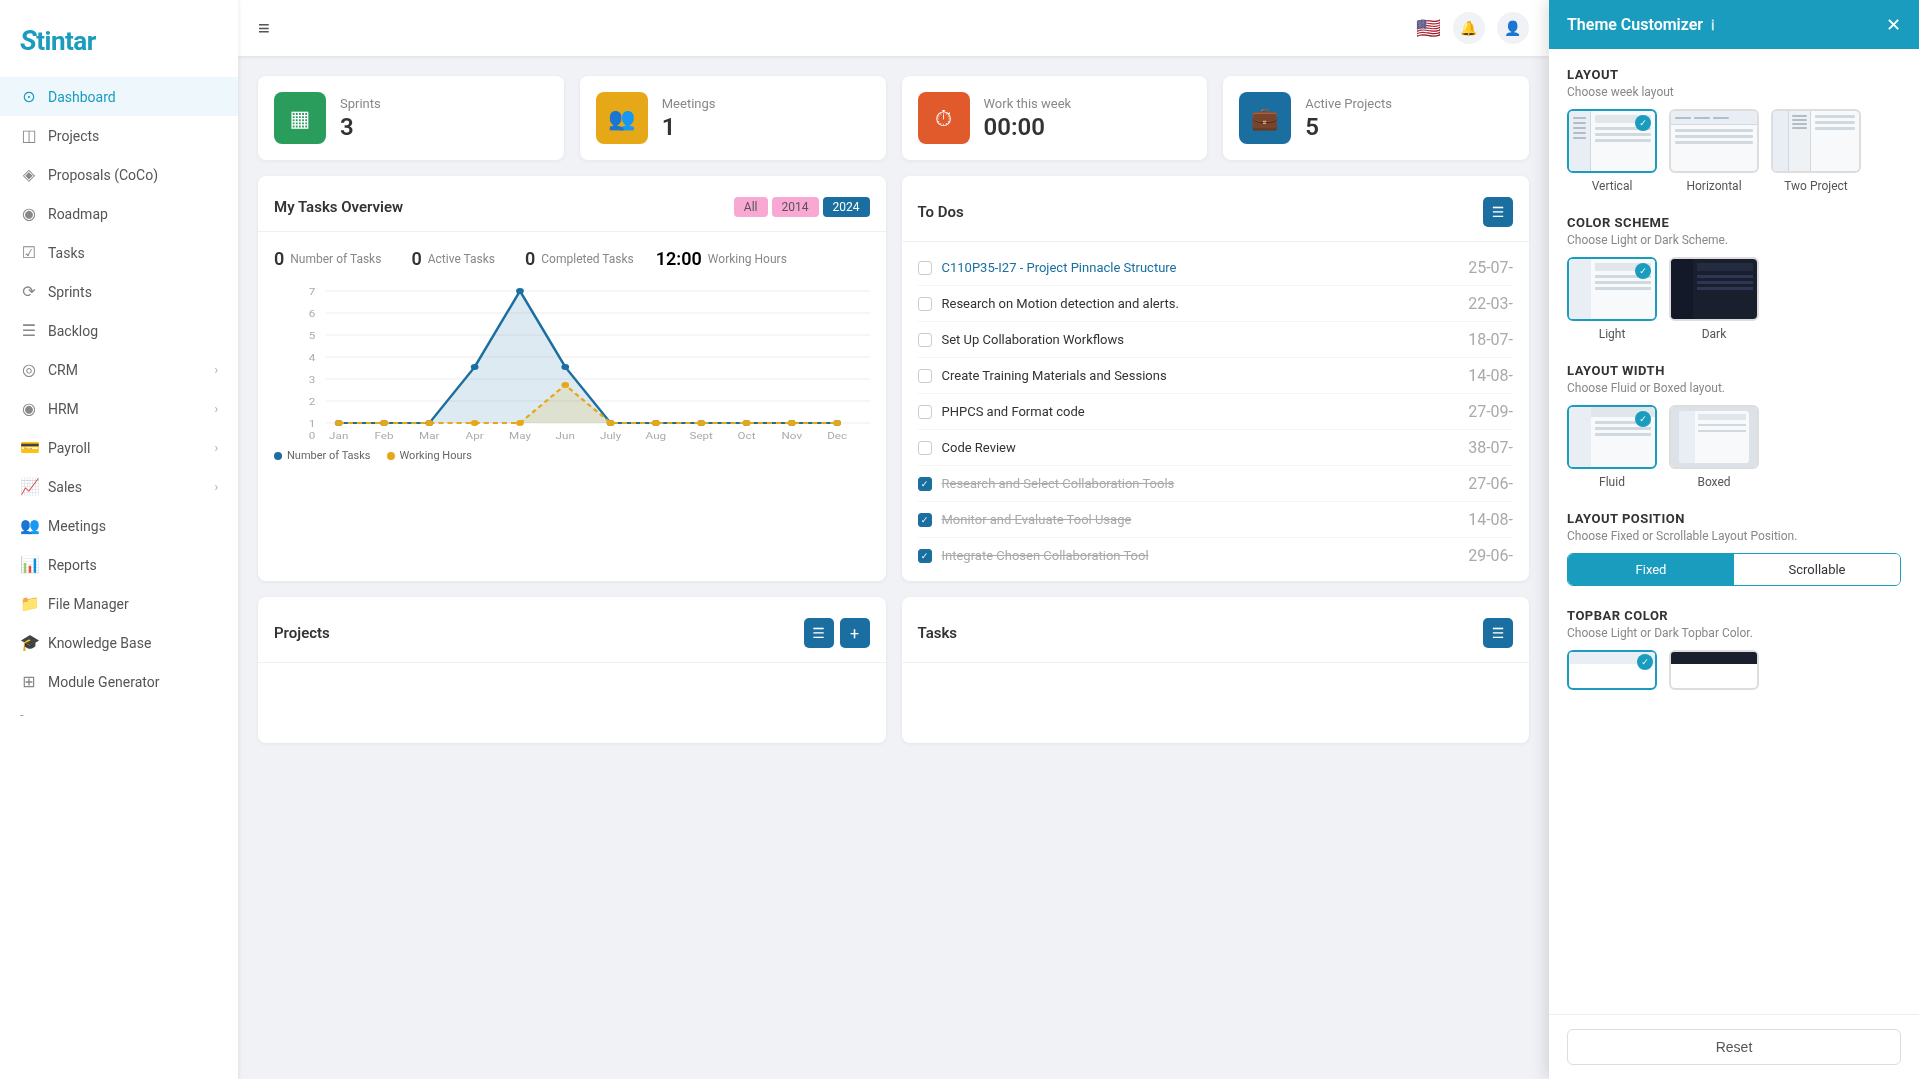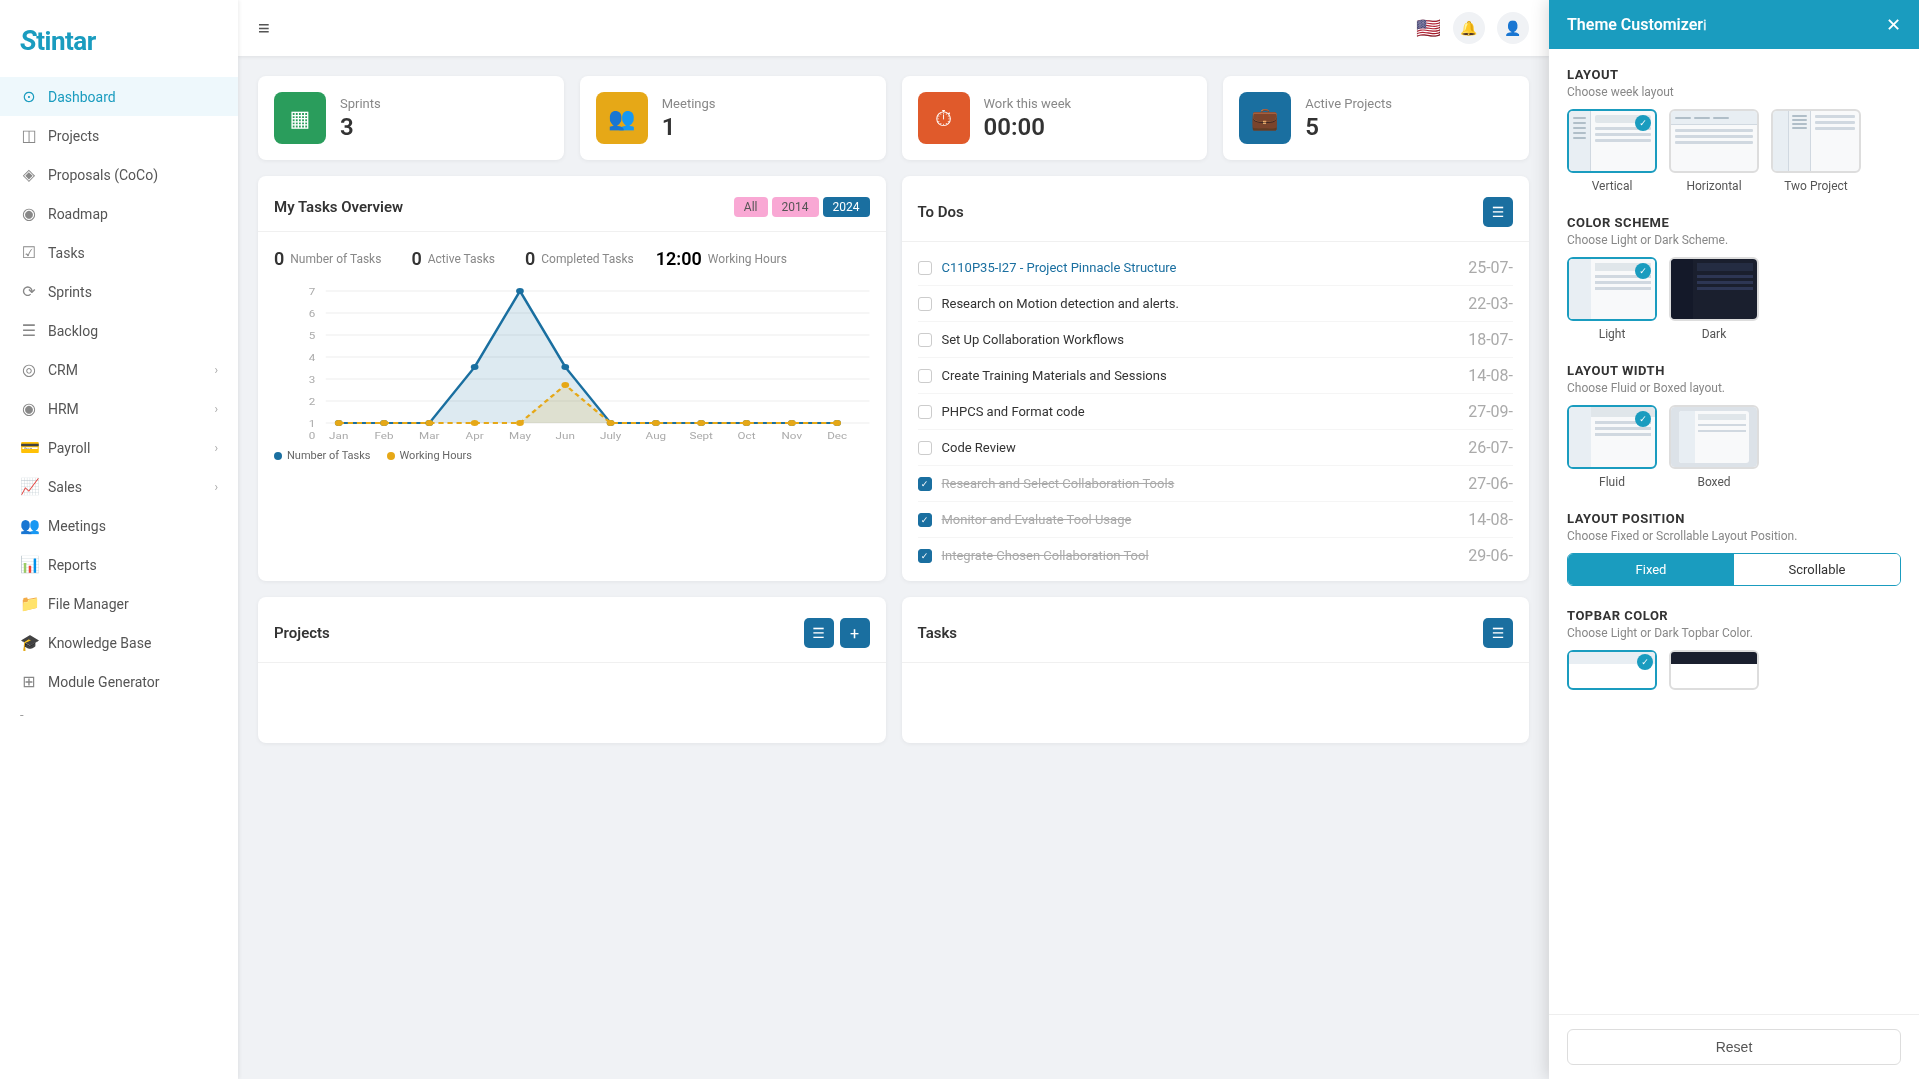--- a/index.html
+++ b/index.html
@@ -232,21 +232,21 @@
     }
     .theme-header {
       background: #1a9cbf;
       color: #fff;
       padding: 14px 18px;
       display: flex;
       align-items: center;
       justify-content: space-between;
       flex-shrink: 0;
     }
-    .theme-header-left { display: flex; align-items: center; font-size: 16px; font-weight: 600; }
+    .theme-header-left { display: flex; align-items: center; gap: 8px; font-size: 16px; font-weight: 600; }
     .theme-header-info { font-size: 14px; opacity: 0.8; }
     .theme-close { cursor: pointer; font-size: 18px; }
     .theme-body { flex: 1; overflow-y: auto; padding: 18px; display: flex; flex-direction: column; gap: 22px; }
 
     .theme-section-title { font-size: 13px; font-weight: 700; color: #333; letter-spacing: 0.5px; text-transform: uppercase; }
     .theme-section-sub { font-size: 12px; color: #888; margin-top: 3px; }
 
     
     .layout-options { display: flex; gap: 12px; margin-top: 10px; }
     .layout-option {
@@ -648,21 +648,21 @@
               <span class="todo-date">14-08-</span>
             </li>
             <li class="todo-item">
               <div class="todo-cb"></div>
               <span class="todo-text">PHPCS and Format code</span>
               <span class="todo-date">27-09-</span>
             </li>
             <li class="todo-item">
               <div class="todo-cb"></div>
               <span class="todo-text">Code Review</span>
-              <span class="todo-date">26-07-</span>
+              <span class="todo-date">38-07-</span>
             </li>
             <li class="todo-item">
               <div class="todo-cb checked"></div>
               <span class="todo-text strikethrough">Research and Select Collaboration Tools</span>
               <span class="todo-date">27-06-</span>
             </li>
             <li class="todo-item">
               <div class="todo-cb checked"></div>
               <span class="todo-text strikethrough">Monitor and Evaluate Tool Usage</span>
               <span class="todo-date">14-08-</span>

